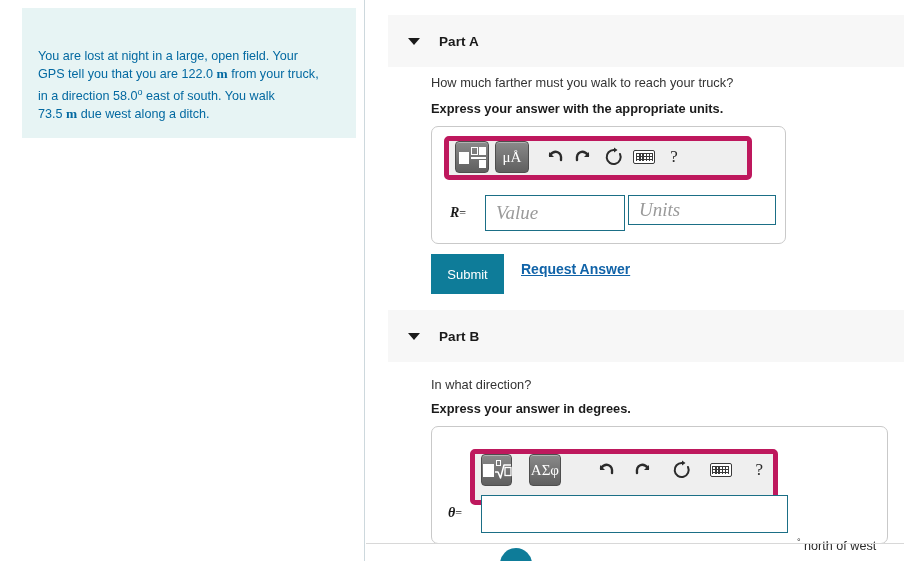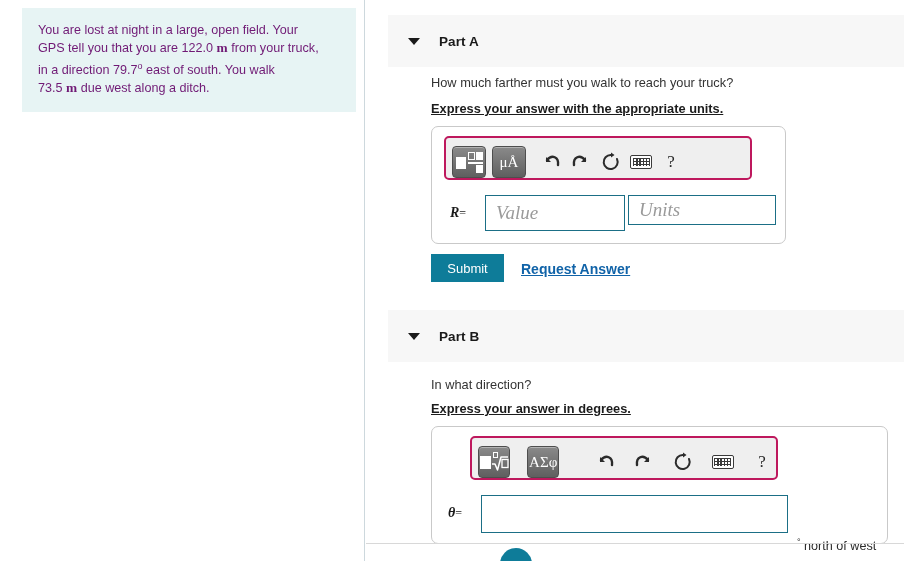--- a/index.html
+++ b/index.html
@@ -31,22 +31,23 @@
   }
   .problem-box {
     position: absolute;
     left: 22px; top: 8px; width: 334px;
     background: #e7f4f4;
     padding: 14px 16px 14px 16px;
   }
   .problem-text {
     font-size: 12.6px;
     line-height: 17.4px;
-    color: #701a75;
+    color: #0369a1;
     font-family: "Liberation Sans", sans-serif;
+    margin-top: 26px;
   }
   .problem-text .unit {
     font-family: "Liberation Serif", serif;
     font-weight: bold;
     font-size: 13.4px;
   }
   .problem-text .deg {
     font-size: 9px;
     vertical-align: super;
   }
@@ -87,36 +88,36 @@
     letter-spacing: 0.1px;
   }
 
   .q-line {
     position: absolute;
     left: 65px;
     font-size: 12.8px;
     color: #333333;
     white-space: nowrap;
   }
-  .q-line.bold { font-weight: bold; color: #1c1c1c; text-decoration: underline; }
+  .q-line.bold { font-weight: bold; color: #1c1c1c; }
 
   
   .answer-box {
     position: absolute;
     border: 1px solid #c9c9c9;
     border-radius: 7px;
     background: #ffffff;
   }
   .toolbar {
     position: absolute;
     background: #efefef;
-    border: 2px solid #be185d;
+    border: 5px solid #be185d;
     border-radius: 5px;
     display: flex;
-    align-items: flex-end;
+    align-items: flex-start;
   }
   .tb-btn {
     width: 34px; height: 32px;
     margin-left: 6px;
     border-radius: 4px;
     background: linear-gradient(#8a8a8a, #5f5f5f);
     border: 1px solid #4e4e4e;
     box-shadow: inset 0 1px 0 rgba(255,255,255,0.35);
     display: flex; align-items: center; justify-content: center;
     position: relative;
@@ -266,21 +267,21 @@
 
 <div id="page">
 
   <div class="top-rule"></div>
 
   <div class="left-pane">
     <div class="problem-box">
       <div class="problem-text">
         <span>You are lost at night in a large, open field. Your</span><br>
         <span>GPS tell you that you are 122.0 </span><span class="unit">m</span><span> from your truck,</span><br>
-        <span>in a direction 79.7</span><span class="deg">o</span><span> east of south. You walk</span><br>
+        <span>in a direction 58.0</span><span class="deg">o</span><span> east of south. You walk</span><br>
         <span>73.5 </span><span class="unit">m</span><span> due west along a ditch.</span>
       </div>
     </div>
   </div>
 
   <div class="v-divider"></div>
 
   <div class="right-pane">
 
     <div class="part-header" style="top:15px;text-align:center;">
@@ -332,34 +333,34 @@
         </div>
         <div class="tb-icon tb-help">?</div>
       </div>
 
       <div class="var-label" style="left:18px; top:78px;"><span>R</span><span class="var-eq">=</span></div>
 
       <input class="ans-input" style="left: 53px; top: 68px; width: 140px; height: 36px;" value="" placeholder="Value">
       <input class="ans-input" style="left: 196px; top: 68px; width: 148px; height: 30px;" value="" placeholder="Units">
     </div>
 
-    <button class="submit-btn" style="left:65px; top:254px; width:73px; height:28px;">Submit</button>
+    <button class="submit-btn" style="left:65px; top:254px; width:73px; height:40px;">Submit</button>
     <div class="req-link" style="left:155px; top:261px;">Request Answer</div>
 
     <div class="part-header" style="top:310px;">
       <div class="caret"></div>
       <div class="part-title">Part B</div>
     </div>
 
     <div class="q-line" style="top:377px;">In what direction?</div>
     <div class="q-line bold" style="top:401px;">Express your answer in degrees.</div>
 
     <div class="answer-box" style="left:65px; top:426px; width:457px; height:118px;">
 
-      <div class="toolbar" style="left:38px; top:9px; width:308px; height:44px;gap:11px;">
+      <div class="toolbar" style="left:38px; top:22px; width:308px; height:56px;gap:11px;">
         <div class="tb-btn">
           <div class="ico-rad">
             <div class="sq-left"></div>
             <div class="n-sq"></div>
             <svg width="17" height="15" viewBox="0 0 17 15">
               <path d="M0 8 L3 8 L5.5 14 L9 1 L16 1" stroke="#ffffff" stroke-width="1.5" fill="none" stroke-linejoin="round"></path>
               <rect x="10" y="3.5" width="6" height="8" fill="none" stroke="#ffffff" stroke-width="1.3"></rect>
             </svg>
           </div>
         </div>

